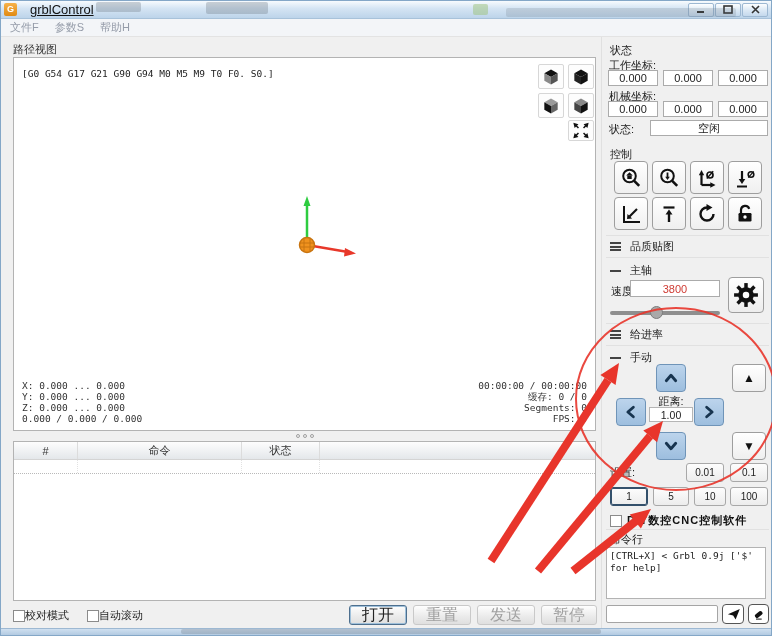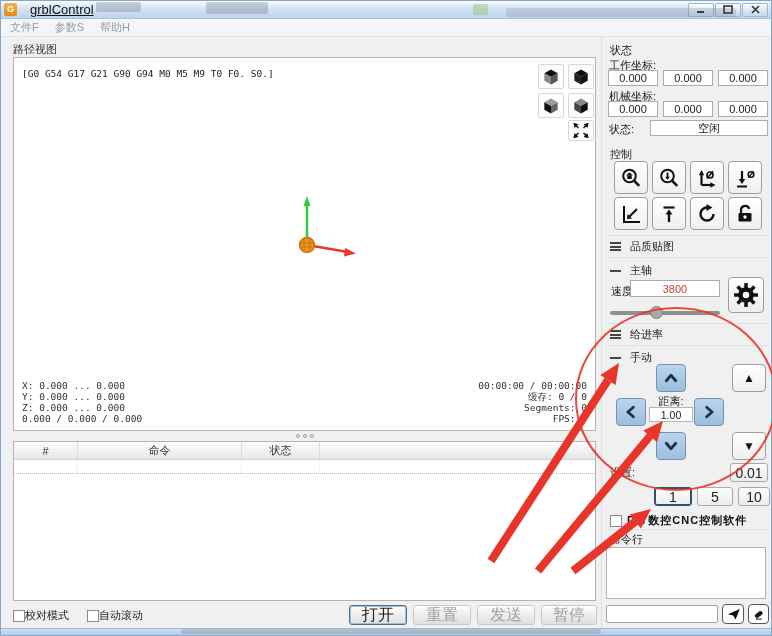--- a/index.html
+++ b/index.html
@@ -92,21 +92,21 @@
   .jogbtn { position:absolute; width:30px; height:28px; background:linear-gradient(#bcd4ec,#9dbede);
     border:1px solid #6f94b8; border-radius:4px; display:flex; align-items:center; justify-content:center; }
   .zbtn { position:absolute; width:34px; height:28px; background:linear-gradient(#ffffff,#efefef);
     border:1px solid #9e9e9e; border-radius:4px; display:flex; align-items:center; justify-content:center;
     font-size:12px; color:#111; }
   #distance-label { position:absolute; left:40px; top:357px; width:58px; text-align:center; color:#222; }
   #distance-value { position:absolute; left:47px; top:370px; width:44px; height:15px; background:#fff;
     border:1px solid #b5b5b5; display:flex; align-items:center; justify-content:center; font-size:10.5px; }
   .stepbtn { position:absolute; height:19px; border:1px solid #a8a8a8; border-radius:3px;
     background:linear-gradient(#fdfdfd,#ececec); display:flex; align-items:center; justify-content:center;
-    font-size:14px; color:#222;margin-left:44px; }
+    font-size:10px; color:#222; }
   .stepbtn.sel { border:1px solid #33506b; box-shadow:inset 0 0 0 1px #33506b; }
 
   #watermark-row { position:absolute; left:8px; top:476px; display:flex; align-items:center; gap:5px; }
   #watermark-label { font-weight:bold; color:#111; letter-spacing:1px; font-size:11px; }
 
   #console-box { position:absolute; left:4px; top:510px; width:160px; height:52px; background:#fff;
     border:1px solid #b3b3b3; padding:2px 3px; font-family:"DejaVu Sans Mono","Liberation Mono",monospace;
     font-size:9.5px; line-height:11.5px; overflow:hidden; }
   #console-box .err { color:#a32222; }
   #console-box .msg { color:#222; }
@@ -436,20 +436,21 @@
 
     <div id="watermark-row">
       <span class="cbbox"></span>
       <span id="watermark-label">DIY数控CNC控制软件</span>
     </div>
 
     <div class="sep" style="top:492px;"></div>
 
     <span class="rlabel" style="left:8px; top:495px;">命令行</span>
     <div id="console-box">
+      <div class="msg">[CTRL+X] &lt; Grbl 0.9j ['$' for help]</div>
     </div>
     <input id="cmd-input" value="" style="">
     <div class="iconbtn" style="left:120px; top:567px;">
       <svg width="15" height="14" viewBox="0 0 20 20">
         <polygon points="2,10.5 19,3 13,18 9.5,12" fill="#111"></polygon>
       </svg>
     </div>
     <div class="iconbtn" style="left:146px; top:567px; width:21px;">
       <svg width="15" height="14" viewBox="0 0 22 22">
         <rect x="5" y="8.5" width="13" height="6.5" rx="2.5" fill="#111" transform="rotate(-38 11.5 12)"></rect>

